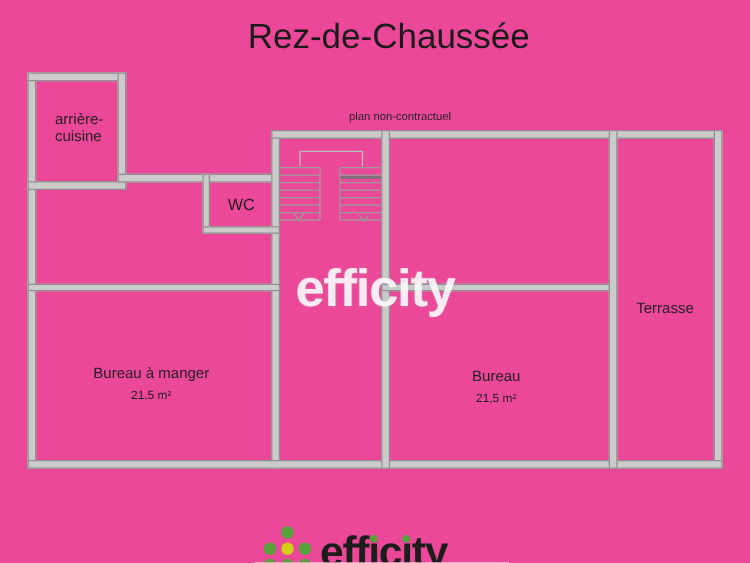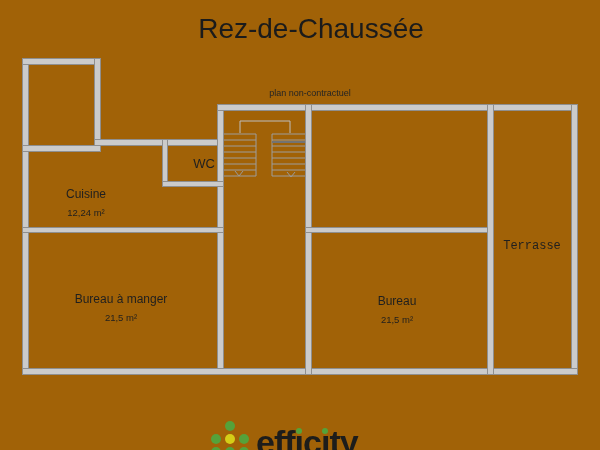--- a/index.html
+++ b/index.html
@@ -1,25 +1,25 @@
 <!DOCTYPE html>
 <html style="--logo-green: #55a23a; --logo-yellow: #d5ce17; --logo-textc: #1d1d1b;"><head>
 <meta charset="utf-8">
 <style>
   html,body{margin:0;padding:0;background:#ffffff;}
   .page{
-    position:relative;width:600px;height:450px;background:#a16207;overflow:hidden;
+    position:relative;width:600px;height:450px;background:#ec4899;overflow:hidden;
     font-family:"Liberation Sans","DejaVu Sans",sans-serif;color:#1f1f1f;
   }
   .title{
     position:absolute;top:13px;left:311px;transform:translateX(-50%);
     font-size:28px;font-weight:400;color:#1b1b1b;white-space:nowrap;margin:0;
   }
   .disclaimer{
-    position:absolute;left:310px;top:93px;transform:translate(-50%,-50%);
+    position:absolute;left:320px;top:93px;transform:translate(-50%,-50%);
     font-size:9px;color:#242424;white-space:nowrap;z-index:4;
   }
   .wall{
     position:absolute;background:#cbcbcb;border:1px solid #8f8f8f;
     box-sizing:border-box;z-index:2;
   }
   .stairs{position:absolute;left:224px;top:111px;z-index:2;}
   .watermark{
     position:absolute;left:300px;top:231px;transform:translate(-50%,-50%);
     font-size:42px;font-weight:700;letter-spacing:-1px;white-space:nowrap;
@@ -101,44 +101,44 @@
       <line x1="48" y1="59" x2="81" y2="59"></line>
         <line x1="48" y1="65" x2="81" y2="65"></line>
       <line x1="32" y1="23" x2="32" y2="65"></line>
         <line x1="48" y1="23" x2="48" y2="65"></line>
     </g>
     <line x1="48" y1="31" x2="81" y2="31" stroke="#737373" stroke-width="2"></line>
     <path d="M11,60 L15,65 L19,60" fill="none" stroke="#9a9a9a" stroke-width="1"></path>
     <path d="M63,61 L67,66 L71,61" fill="none" stroke="#9a9a9a" stroke-width="1"></path>
   </svg>
 
+  <div class="watermark">efficity</div>
 
+  <div class="room-label label-backkitchen">
+    <div class="room-name">arrière-cuisine</div>
+  </div>
 
-  <div class="room-label single label-wc" style="left:193px;top:164px;margin-left:11px;">
+  <div class="room-label single label-wc" style="left:193px;top:164px;">
     <div class="room-name">WC</div>
   </div>
 
-  <div class="room-label" style="left:86px;top:202px;">
-    <div class="room-name">Cuisine</div>
-    <div class="room-area">12,24 m²</div>
-  </div>
 
   <div class="room-label" style="left:121px;top:307px;">
     <div class="room-name">Bureau à manger</div>
     <div class="room-area">21,5 m²</div>
   </div>
 
 
 
   <div class="room-label" style="left:397px;top:309px;">
     <div class="room-name">Bureau</div>
     <div class="room-area">21,5 m²</div>
   </div>
 
-  <div class="room-label single" style="left:532px;top:246px;font-family:Liberation Mono, monospace;">
+  <div class="room-label single" style="left:532px;top:246px;">
     <div class="room-name">Terrasse</div>
   </div>
 
   <div class="logo">
     <div class="logo-dots">
         <div class="dot-row">
           <span class="dot dot-green"></span>
         </div>
         <div class="dot-row">
           <span class="dot dot-green"></span>

